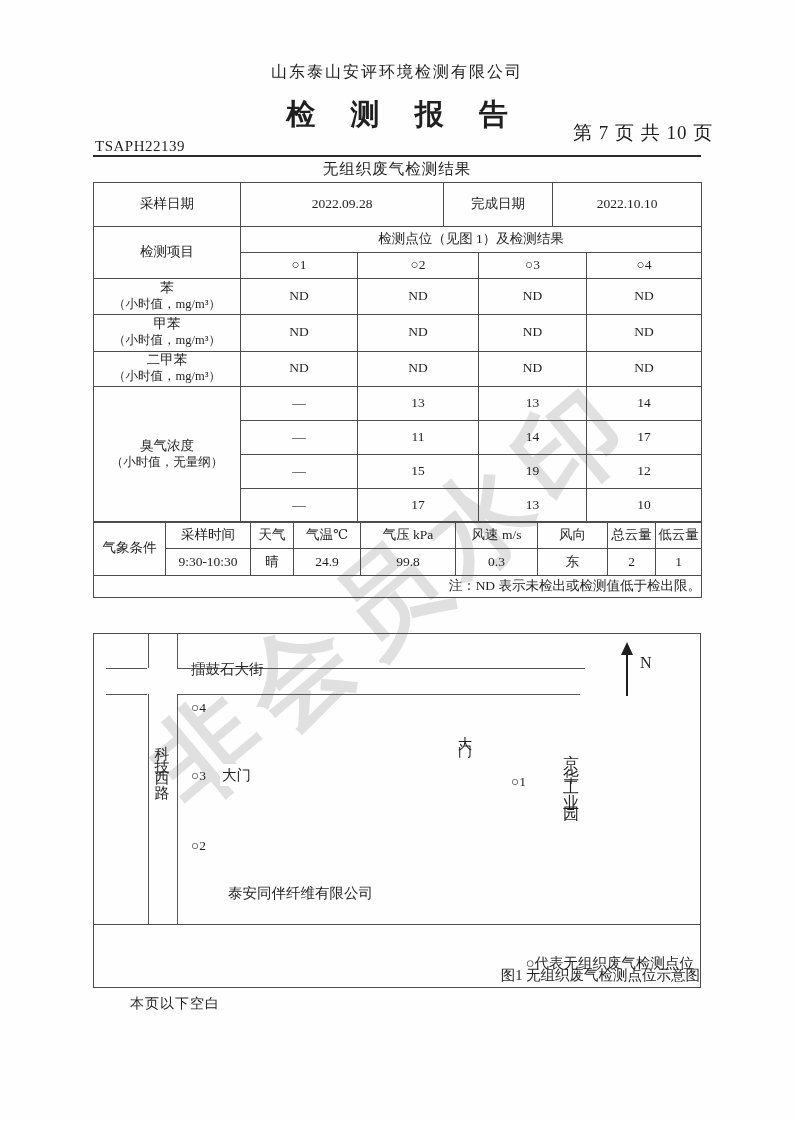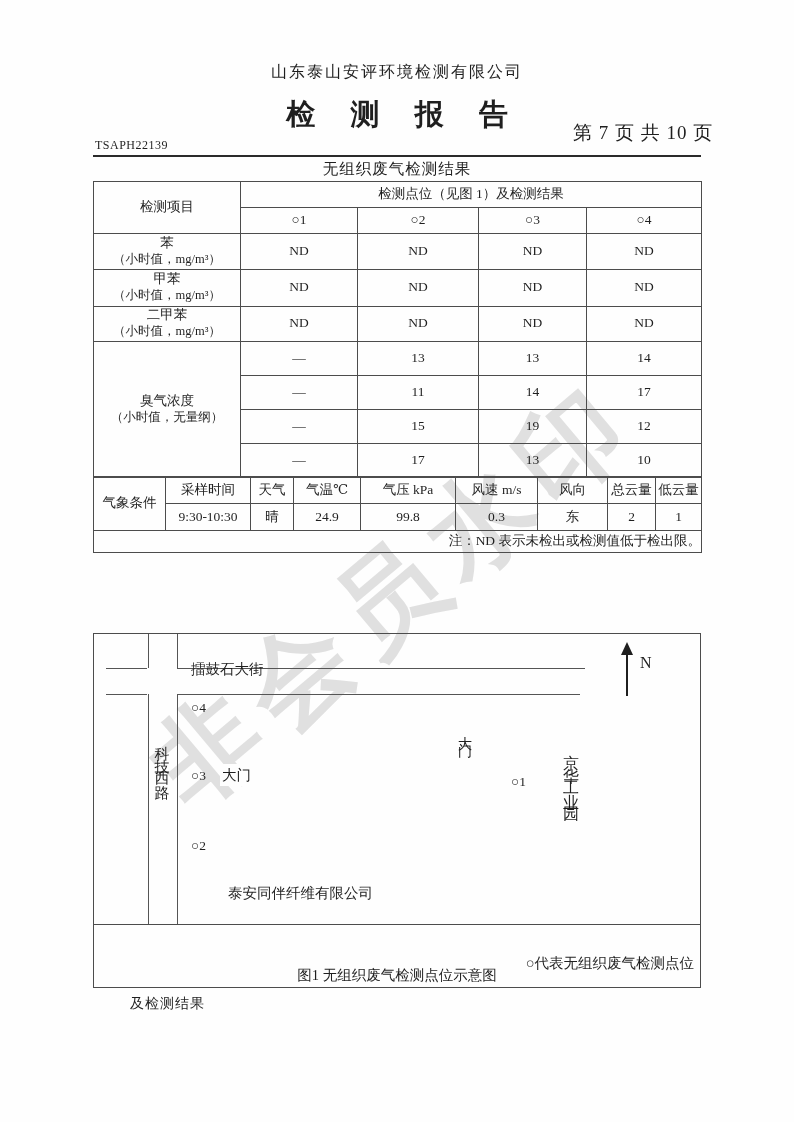--- a/index.html
+++ b/index.html
@@ -17,21 +17,21 @@
     font-family:"DejaVu Sans","Liberation Sans",sans-serif;
     font-size:104px; font-weight:bold; letter-spacing:14px;
     color:rgba(193,193,193,0.48); white-space:nowrap; pointer-events:none;
   }
   .content { position:relative; z-index:2; }
   
   .company { position:absolute; left:0; top:62px; width:100%; text-align:center;
     font-size:16px; letter-spacing:2px; }
   .report-title { position:absolute; left:0; top:95px; width:100%; text-align:center;
     font-size:29px; font-weight:bold; letter-spacing:14px; padding-left:14px; }
-  .report-no { position:absolute; left:95px; top:138px; font-size:12px; letter-spacing:0.5px; }
+  .report-no { position:absolute; left:95px; top:138px; font-size:15px; letter-spacing:0.5px; }
   .page-indicator { position:absolute; left:573px; top:120px; font-size:19px; letter-spacing:1px; }
   .head-rule { position:absolute; left:93px; top:155px; width:608px; height:0;
     border-top:2px solid #2a2a2a; }
   .section-title { position:absolute; left:0; top:159px; width:100%; text-align:center;
     font-size:15.5px; letter-spacing:1px; }
   
   .tablewrap { position:absolute; left:93px; top:182px; width:608px; }
   table { border-collapse:collapse; table-layout:fixed; width:608px; }
   td { border:1.5px solid #4c4c4c; text-align:center; vertical-align:middle;
        font-size:13.5px; line-height:1.25; overflow:hidden; }
@@ -58,21 +58,21 @@
   .pt { position:absolute; font-size:13.5px; white-space:nowrap; }
   .north-shaft { position:absolute; left:532px; top:20px; height:42px; width:0;
     border-left:2px solid #1f1f1f; }
   .north-head { position:absolute; left:527px; top:8px; width:0; height:0;
     border-left:6px solid transparent; border-right:6px solid transparent;
     border-bottom:13px solid #1f1f1f; }
   .north-n { position:absolute; left:546px; top:20px; font-size:16px; }
   .map-sep { position:absolute; left:0; top:290px; width:100%; height:0;
     border-top:1.5px solid #4c4c4c; }
   .legend { position:absolute; right:6px; top:320px; font-size:14.5px; }
-  .caption { position:absolute; left:0; top:332px; width:100%; text-align:center; font-size:14.5px; }
+  .caption { position:absolute; left:0; top:332px; width:100%; text-align:right; font-size:14.5px; }
   .footer-note { position:absolute; left:130px; top:995px; font-size:14px; letter-spacing:1px; }
 </style>
 </head>
 <body>
 
 <div class="page">
   <div class="watermark">非会员水印</div>
 
   <div class="content">
 
@@ -86,20 +86,26 @@
     <div class="tablewrap">
 
       <table>
         <colgroup>
             <col style="width:147px">
             <col style="width:203px">
             <col style="width:109px">
             <col style="width:149px">
           </colgroup>
         <tbody>
+            <tr style="height:44px">
+          <td>采样日期</td>
+          <td>2022.09.28</td>
+          <td>完成日期</td>
+          <td>2022.10.10</td>
+        </tr>
       </tbody>
         </table>
 
       <table>
         <colgroup>
             <col style="width:147px">
             <col style="width:117px">
             <col style="width:121px">
             <col style="width:108px">
             <col style="width:115px">
@@ -245,15 +251,15 @@
 
       <div class="vtext" style="left:466px; top:108px; font-size:16px;">京华工业园</div>
 
       <div class="maplabel" style="left:134px; top:250px;">泰安同伴纤维有限公司</div>
 
       <div class="map-sep"></div>
       <div class="legend">○代表无组织废气检测点位</div>
       <div class="caption">图1  无组织废气检测点位示意图</div>
     </div>
 
-    <div class="footer-note">及检测结果</div>
+    <div class="footer-note">本页以下空白</div>
   </div>
 </div>
 
 </body></html>

